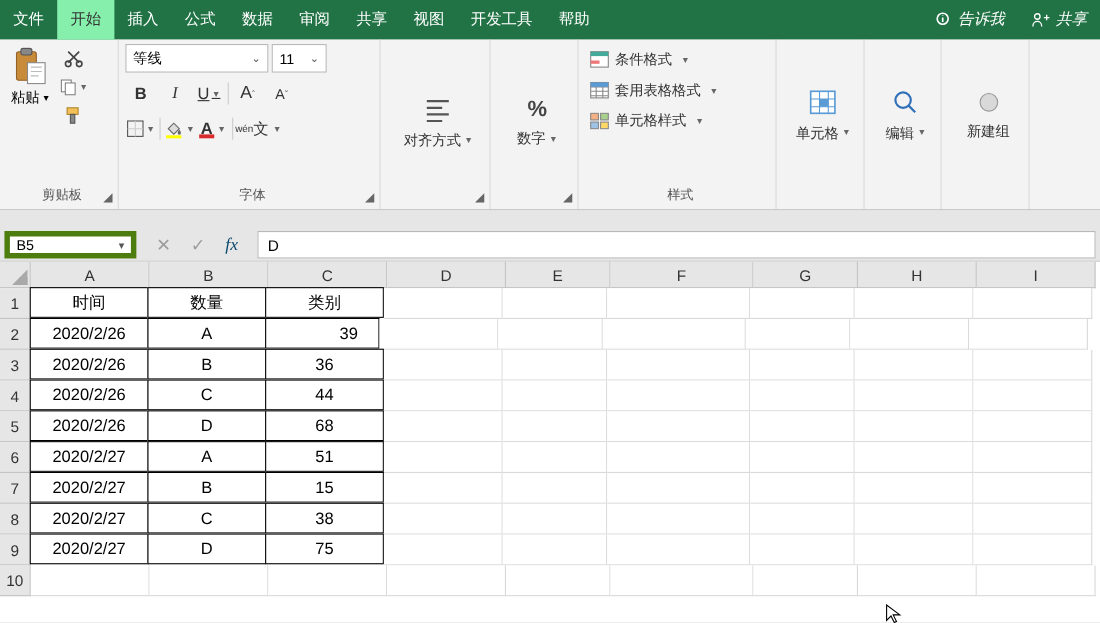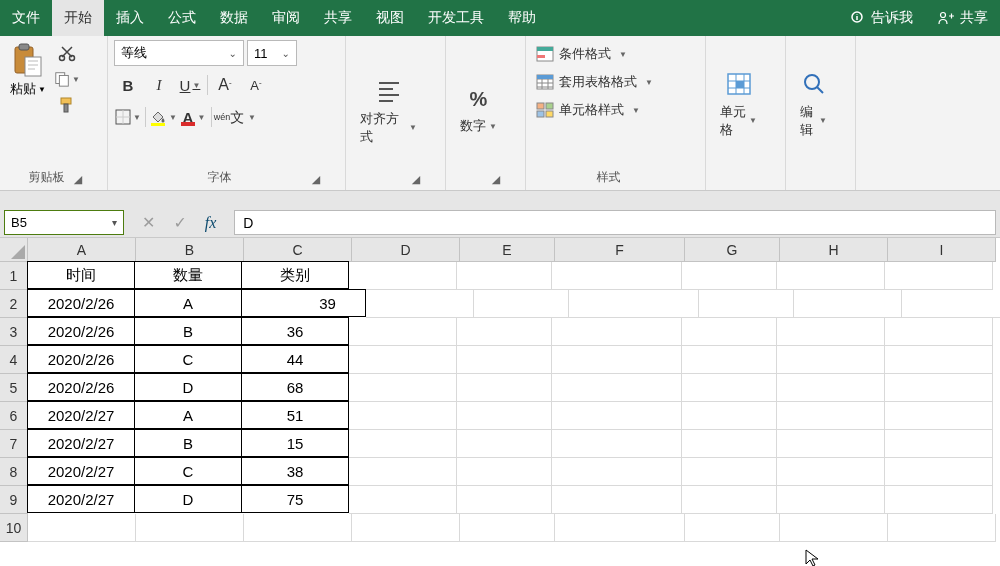--- a/index.html
+++ b/index.html
@@ -1,27 +1,27 @@
 <!DOCTYPE html>
 <html><head>
 <meta charset="utf-8">
 <style>
 * { margin: 0; padding: 0; box-sizing: border-box; font-family: "Microsoft YaHei", Arial, sans-serif; }
 body { background: #e6e6e6; width: 1000px; height: 566px; overflow: hidden; user-select: none; }
 
 
 .ribbon-tabs { background: #217346; height: 36px; display: flex; align-items: stretch; color: #fff; font-size: 14px; }
 .tab { padding: 0 12px; display: flex; align-items: center; cursor: pointer; }
-.tab.active { background: #e5e5e5; color: #333; }
+.tab.active { background: #86efac; color: #333; }
 .tab-right { margin-left: auto; display: flex; align-items: stretch; }
-.tab-right .tab { display: flex; align-items: center; gap: 5px; }
+.tab-right .tab { display: flex; align-items: center; gap: 5px; font-style: italic; }
 
 
 .ribbon { background: #f3f3f3; height: 155px; border-bottom: 1px solid #c9c9c9; display: flex; }
-.group { border-right: 1px solid #d9d9d9; padding: 4px 20px 2px 6px; display: flex; flex-direction: column; }
+.group { border-right: 1px solid #d9d9d9; padding: 4px 0 2px 6px; display: flex; flex-direction: column; }
 .group-body { flex: 1; display: flex; align-items: flex-start; gap: 4px; }
 .group-label { text-align: center; font-size: 12px; color: #555; padding: 3px 0 2px; position: relative; }
 .dlg-launch { position: absolute; right: 2px; bottom: 2px; width: 14px; height: 14px; display: flex; align-items: center; justify-content: center; font-size: 11px; color: #666; }
 
 
 .clip-col { display: flex; flex-direction: column; align-items: center; gap: 2px; padding: 2px 4px; }
 .big-icon { width: 34px; height: 36px; display: flex; align-items: center; justify-content: center; }
 .small-btn { width: 26px; height: 22px; display: flex; align-items: center; justify-content: center; }
 .mini-dd { font-size: 8px; color: #666; margin-left: 2px; }
 
@@ -35,21 +35,21 @@
 
 .vbtn { display: flex; flex-direction: column; align-items: center; justify-content: center; gap: 6px; padding: 4px 8px; font-size: 13px; color: #333; }
 .vbtn .caret { font-size: 8px; color: #666; }
 
 
 .style-row { display: flex; align-items: center; gap: 5px; font-size: 13px; color: #333; padding: 2px 4px; height: 28px; }
 .style-row .caret { font-size: 8px; color: #666; margin-left: 3px; }
 
 
 .fxbar { background: #e6e6e6; height: 30px; display: flex; align-items: stretch; border-bottom: 1px solid #c9c9c9; margin-top: 17px; }
-.namebox { width: 120px; background: #fff; border: 1px solid #4d7c0f; margin: 2px 0 2px 4px; display: flex; align-items: center; padding: 0 6px; font-size: 13px; justify-content: space-between; }
+.namebox { width: 120px; background: #fff; border: 5px solid #4d7c0f; margin: 2px 0 2px 4px; display: flex; align-items: center; padding: 0 6px; font-size: 13px; justify-content: space-between; }
 .fx-btns { display: flex; align-items: center; gap: 18px; padding: 0 18px; color: #9c9c9c; }
 .fx-input { flex: 1; background: #fff; border: 1px solid #b9b9b9; margin: 2px 4px 2px 0; display: flex; align-items: center; padding: 0 8px; font-size: 14px; }
 
 
 .sheet { background: #fff; position: relative; }
 .corner { position: absolute; left: 0; top: 0; width: 28px; height: 24px; background: #e6e6e6; border-right: 1px solid #c3c3c3; border-bottom: 1px solid #c3c3c3; }
 .corner::after { content: ""; position: absolute; right: 2px; bottom: 2px; border: 7px solid transparent; border-right-color: #a9a9a9; border-bottom-color: #a9a9a9; }
 .colheads { position: absolute; left: 28px; top: 0; height: 24px; display: flex; }
 .colhead { background: #e6e6e6; border-right: 1px solid #c3c3c3; border-bottom: 1px solid #c3c3c3; display: flex; align-items: center; justify-content: center; font-size: 14px; color: #333; }
 .rowheads { position: absolute; left: 0; top: 24px; width: 28px; }
@@ -297,20 +297,31 @@
           </svg>
         <div style="display:flex;align-items:center">
             <span>编辑</span>
             <span class="caret" style="margin-left:3px">▼</span>
           </div>
       </div>
     </div>
     <div class="group-label">&nbsp;</div>
   </div>
 
+  <div class="group" style="width:80px">
+    <div class="group-body" style="justify-content:center;align-items:center;width:100%">
+      <div class="vbtn">
+        <svg width="24" height="24" viewBox="0 0 24 24">
+            <circle cx="12" cy="12" r="8" fill="#d9d9d9" stroke="#999"></circle>
+          </svg>
+        <span>新建组</span>
+      </div>
+    </div>
+    <div class="group-label">&nbsp;</div>
+  </div>
 </div>
 
 <div class="fxbar">
   <div class="namebox">
       <span>B5</span>
       <span class="chev">▾</span>
     </div>
   <div class="fx-btns">
     <span>✕</span>
     <span>✓</span>
@@ -354,21 +365,21 @@
         <div class="cell" style="width: 108px;"></div>
         <div class="cell" style="width: 95px;"></div>
         <div class="cell" style="width: 130px;"></div>
         <div class="cell" style="width: 95px;"></div>
         <div class="cell" style="width: 108px;"></div>
         <div class="cell" style="width: 108px;"></div>
       </div>
       <div class="cellrow">
         <div class="cell bordered" style="width: 108px;">2020/2/26</div>
         <div class="cell bordered" style="width: 108px;">A</div>
-        <div class="cell bordered" style="width: 125px; padding-left: 48px;">39</div>
+        <div class="cell bordered" style="width: 104px; padding-left: 48px;">39</div>
         <div class="cell" style="width: 108px;"></div>
         <div class="cell" style="width: 95px;"></div>
         <div class="cell" style="width: 130px;"></div>
         <div class="cell" style="width: 95px;"></div>
         <div class="cell" style="width: 108px;"></div>
         <div class="cell" style="width: 108px;"></div>
       </div>
       <div class="cellrow">
         <div class="cell bordered" style="width: 108px;">2020/2/26</div>
         <div class="cell bordered" style="width: 108px;">B</div>

